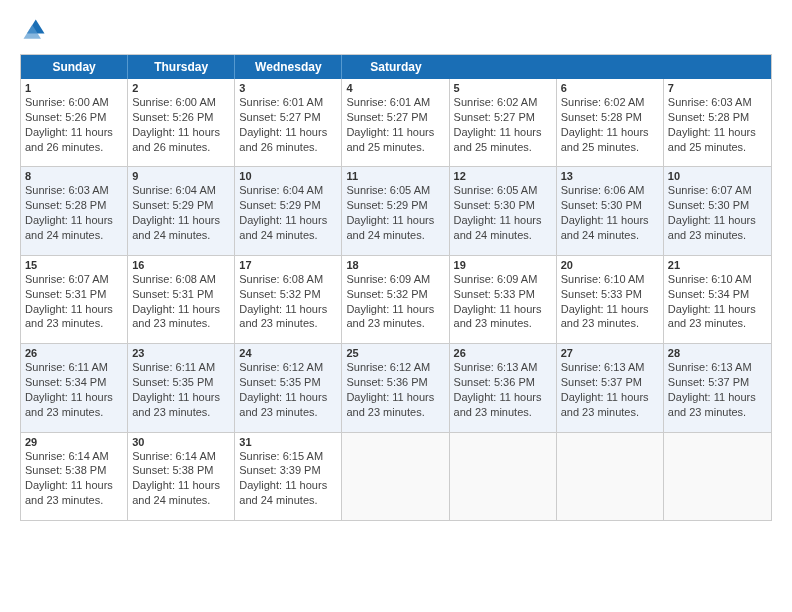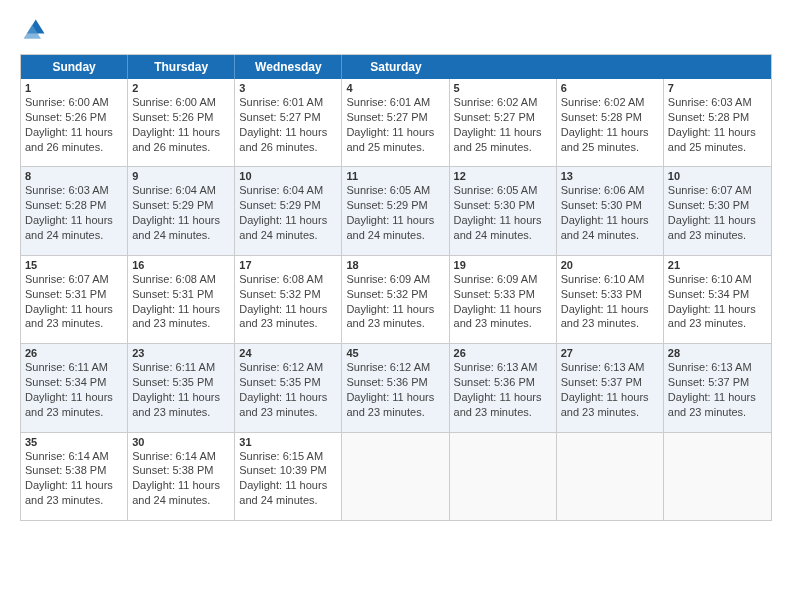--- a/index.html
+++ b/index.html
@@ -311,21 +311,21 @@
 and 23 minutes.</div>
           </div>
           <div class="cal-cell row-alt">
             <span class="day-num">24</span>
             <div class="day-info" style="white-space: pre-line;">Sunrise: 6:12 AM
 Sunset: 5:35 PM
 Daylight: 11 hours
 and 23 minutes.</div>
           </div>
           <div class="cal-cell row-alt">
-            <span class="day-num">45</span>
+            <span class="day-num">25</span>
             <div class="day-info" style="white-space: pre-line;">Sunrise: 6:12 AM
 Sunset: 5:36 PM
 Daylight: 11 hours
 and 23 minutes.</div>
           </div>
           <div class="cal-cell row-alt">
             <span class="day-num">26</span>
             <div class="day-info" style="white-space: pre-line;">Sunrise: 6:13 AM
 Sunset: 5:36 PM
 Daylight: 11 hours
@@ -341,37 +341,37 @@
           <div class="cal-cell row-alt">
             <span class="day-num">28</span>
             <div class="day-info" style="white-space: pre-line;">Sunrise: 6:13 AM
 Sunset: 5:37 PM
 Daylight: 11 hours
 and 23 minutes.</div>
           </div>
         </div>
         <div class="cal-row">
           <div class="cal-cell">
-            <span class="day-num">35</span>
+            <span class="day-num">29</span>
             <div class="day-info" style="white-space: pre-line;">Sunrise: 6:14 AM
 Sunset: 5:38 PM
 Daylight: 11 hours
 and 23 minutes.</div>
           </div>
           <div class="cal-cell">
             <span class="day-num">30</span>
             <div class="day-info" style="white-space: pre-line;">Sunrise: 6:14 AM
 Sunset: 5:38 PM
 Daylight: 11 hours
 and 24 minutes.</div>
           </div>
           <div class="cal-cell">
             <span class="day-num">31</span>
             <div class="day-info" style="white-space: pre-line;">Sunrise: 6:15 AM
-Sunset: 10:39 PM
+Sunset: 3:39 PM
 Daylight: 11 hours
 and 24 minutes.</div>
           </div>
           <div class="cal-cell empty"></div>
           <div class="cal-cell empty"></div>
           <div class="cal-cell empty"></div>
           <div class="cal-cell empty"></div>
         </div>
       </div>
   </div>

